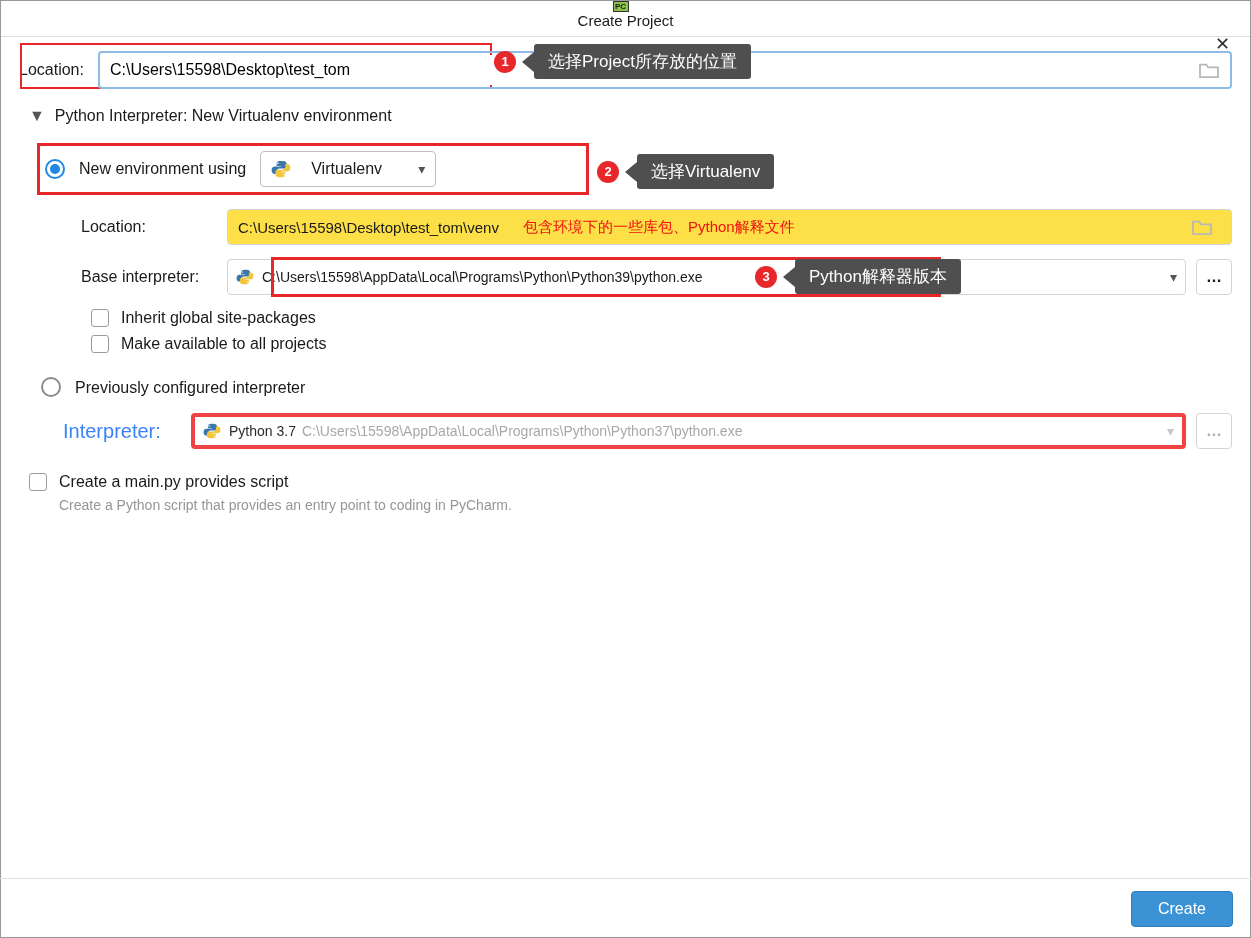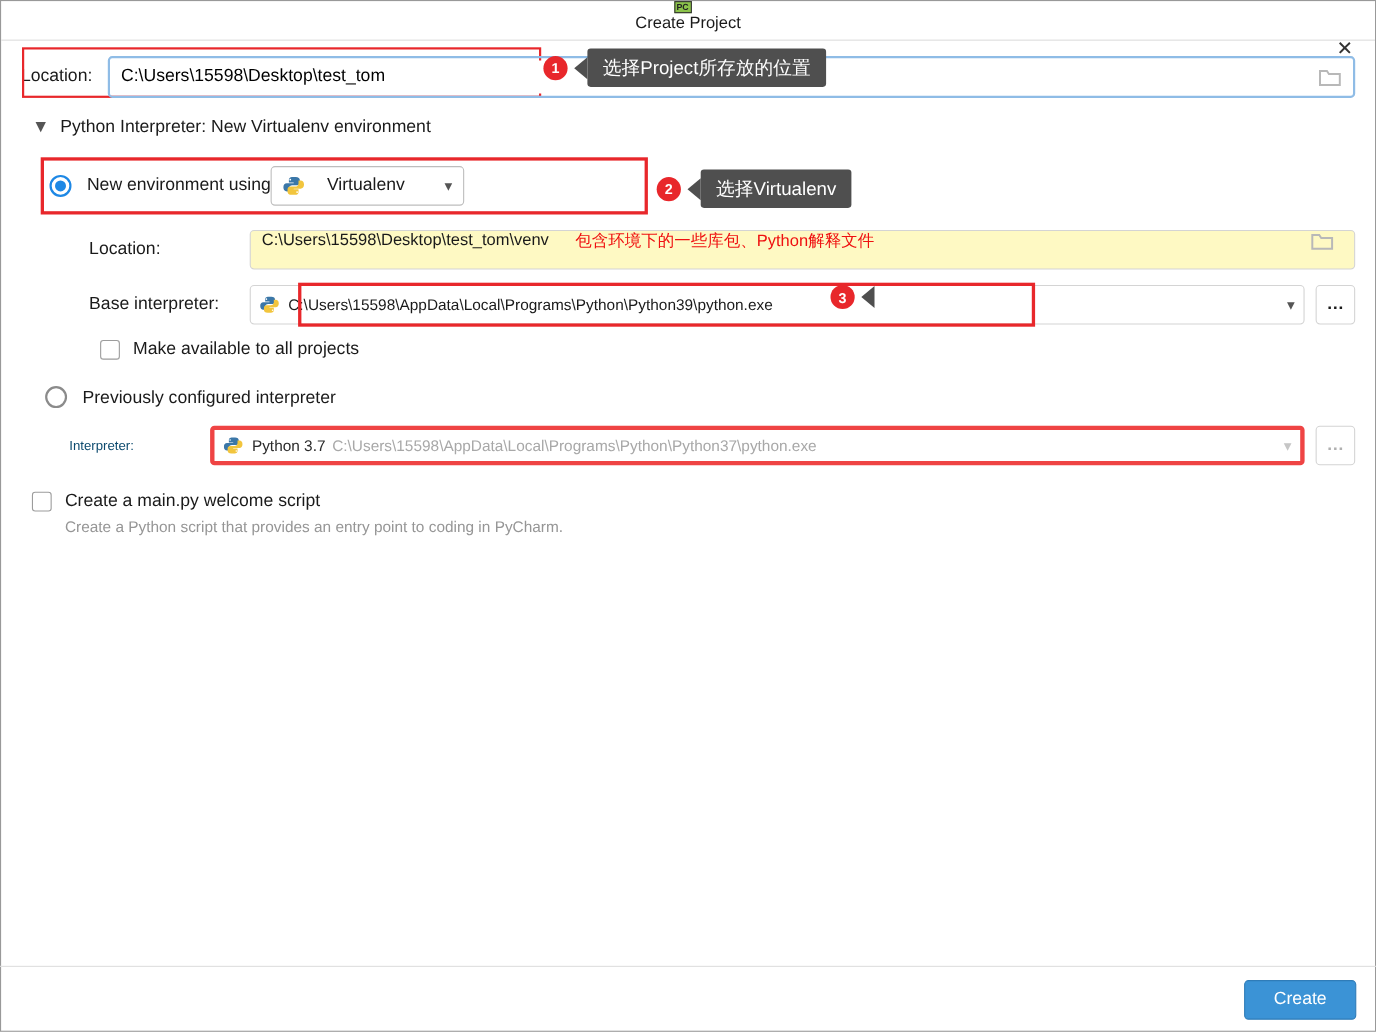--- a/index.html
+++ b/index.html
@@ -23,48 +23,48 @@
 .section-header { display:flex; align-items:center; margin: 18px 0 18px 10px; font-size:16px; }
 .section-header .caret { margin-right: 10px; color:#555; }
 
 .env-block { margin-left: 18px; position: relative; }
 .env-red { position:absolute; left:0; top:0; width:552px; height:52px; border:3px solid #e8272b; pointer-events:none; }
 
 .radio-row { display:flex; align-items:center; height:52px; padding-left:8px; }
 .radio-big { width:20px; height:20px; border-radius:50%; border:2px solid #1e88e5; display:flex; align-items:center; justify-content:center; margin-right:14px; }
 .radio-big .dot { width:10px; height:10px; border-radius:50%; background:#1e88e5; }
 .radio-empty { width:20px; height:20px; border-radius:50%; border:2px solid #8b8b8b; margin-right:14px; }
-.radio-label { font-size:16px; }
+.radio-label { font-size:16px; margin-right:14px; }
 
 .dropdown { border:1px solid #bdbdbd; border-radius:4px; height:36px; display:flex; align-items:center; padding:0 10px; background:#fff; min-width:176px; }
 .dropdown .dd-label { font-size:16px; margin-left:20px; flex:1; }
 .dropdown .dd-caret { color:#555; margin-left:16px; }
 
 .py-icon { display:inline-flex; }
 
 .sub-row { display:flex; align-items:center; margin:14px 0 14px 44px; position:relative; }
 .sub-row .slabel { font-size:16px; width:146px; }
-.text-field { flex:1; border:1px solid #d4d4d4; border-radius:4px; height:36px; display:flex; align-items:flex-start; padding:0 10px; background:#fef9c3; position:relative; }
+.text-field { flex:1; border:1px solid #d4d4d4; border-radius:4px; height:36px; display:flex; align-items:center; padding:0 10px; background:#fde047; position:relative; }
 .text-field .val { font-size:15px; }
 .red-note { color:#ef1010; margin-left:24px; font-size:15px; }
 
 .base-red { position:absolute; left:190px; top:-2px; width:670px; height:40px; border:3px solid #e8272b; pointer-events:none; }
 
 .interp-field { flex:1; border:1px solid #d4d4d4; border-radius:4px; height:36px; display:flex; align-items:center; padding:0 8px; background:#fff; }
 .interp-field .dd-caret { margin-left:auto; color:#555; }
 .more-btn { width:36px; height:36px; border:1px solid #d4d4d4; border-radius:4px; margin-left:10px; display:flex; align-items:center; justify-content:center; font-size:16px; font-weight:bold; background:#fff; }
 
 .cb-row { display:flex; align-items:center; margin:8px 0 8px 54px; }
 .cb { width:18px; height:18px; border:1.5px solid #9c9c9c; border-radius:3px; margin-right:12px; }
 .cb-label { font-size:16px; }
 
 .prev-row { display:flex; align-items:flex-end; margin:24px 0 16px 22px; }
 
 .interp-row { display:flex; align-items:center; margin:12px 0 12px 44px; }
-.interp-row .slabel { font-size:12px; width:128px; color:#0c4a6e; }
+.interp-row .slabel { font-size:20px; width:128px; color:#3b82f6; }
 .interp-disabled { flex:1; border:4px solid #ef4444; border-radius:4px; height:36px; display:flex; align-items:center; padding:0 8px; background:#fff; color:#a8a8a8; }
 .interp-disabled .dark { color:#2a2a2a; margin-right:6px; }
 .more-btn.disabled { color:#b0b0b0; }
 
 .main-cb-row { display:flex; align-items:flex-start; margin:24px 0 6px 10px; }
 .main-cb-label { font-size:16px; }
 .hint { color:#969696; font-size:14px; margin:4px 0 0 40px; }
 
 .footer { position:absolute; bottom:0; left:0; right:0; height:60px; border-top:1px solid #dedede; display:flex; align-items:center; justify-content:flex-end; padding:0 18px; }
 .create-btn { background:#3b93d6; color:#fff; border:1px solid #2f7cb8; border-radius:4px; padding:8px 26px; font-size:16px; cursor:pointer; }
@@ -159,26 +159,31 @@
               <path d="M15 3c-5 0-6 2-6 5v3h7v1H6c-3 0-5 2-5 6s2 6 5 6h3v-4c0-3 2-5 5-5h7c2 0 4-2 4-4V8c0-3-2-5-6-5h-4z" fill="#3B77A8"></path>
               <circle cx="11" cy="7" r="1.3" fill="#fff"></circle>
               <path d="M17 29c5 0 6-2 6-5v-3h-7v-1h10c3 0 5-2 5-6s-2-6-5-6h-3v4c0 3-2 5-5 5h-7c-2 0-4 2-4 4v3c0 3 2 5 6 5h4z" fill="#F2C53D"></path>
               <circle cx="21" cy="25" r="1.3" fill="#fff"></circle>
             </svg>
         </span>
         <span class="val" style="margin-left:8px">C:\Users\15598\AppData\Local\Programs\Python\Python39\python.exe</span>
         <div class="callout c3">
           <div class="num">3</div>
           <div class="arrow"></div>
+          <div class="box">Python解释器版本</div>
         </div>
         <span class="dd-caret">▾</span>
       </div>
       <div class="more-btn">…</div>
     </div>
 
+    <div class="cb-row">
+      <div class="cb"></div>
+      <span class="cb-label">Inherit global site-packages</span>
+    </div>
     <div class="cb-row">
       <div class="cb"></div>
       <span class="cb-label">Make available to all projects</span>
     </div>
   </div>
 
   <div class="prev-row">
     <div class="radio-empty"></div>
     <span class="radio-label">Previously configured interpreter</span>
   </div>
@@ -196,21 +201,21 @@
       </span>
       <span class="dark" style="margin-left:8px">Python 3.7</span>
       <span>C:\Users\15598\AppData\Local\Programs\Python\Python37\python.exe</span>
       <span class="dd-caret" style="margin-left:auto; color:#c6c6c6;">▾</span>
     </div>
     <div class="more-btn disabled">…</div>
   </div>
 
   <div class="main-cb-row">
     <div class="cb"></div>
-    <span class="main-cb-label">Create a main.py welcome script</span>
+    <span class="main-cb-label">Create a main.py provides script</span>
   </div>
   <div class="hint">Create a Python script that provides an entry point to coding in PyCharm.</div>
 
 </div>
 
 <div class="footer">
   <button class="create-btn">Create</button>
 </div>
 
 </body></html>

